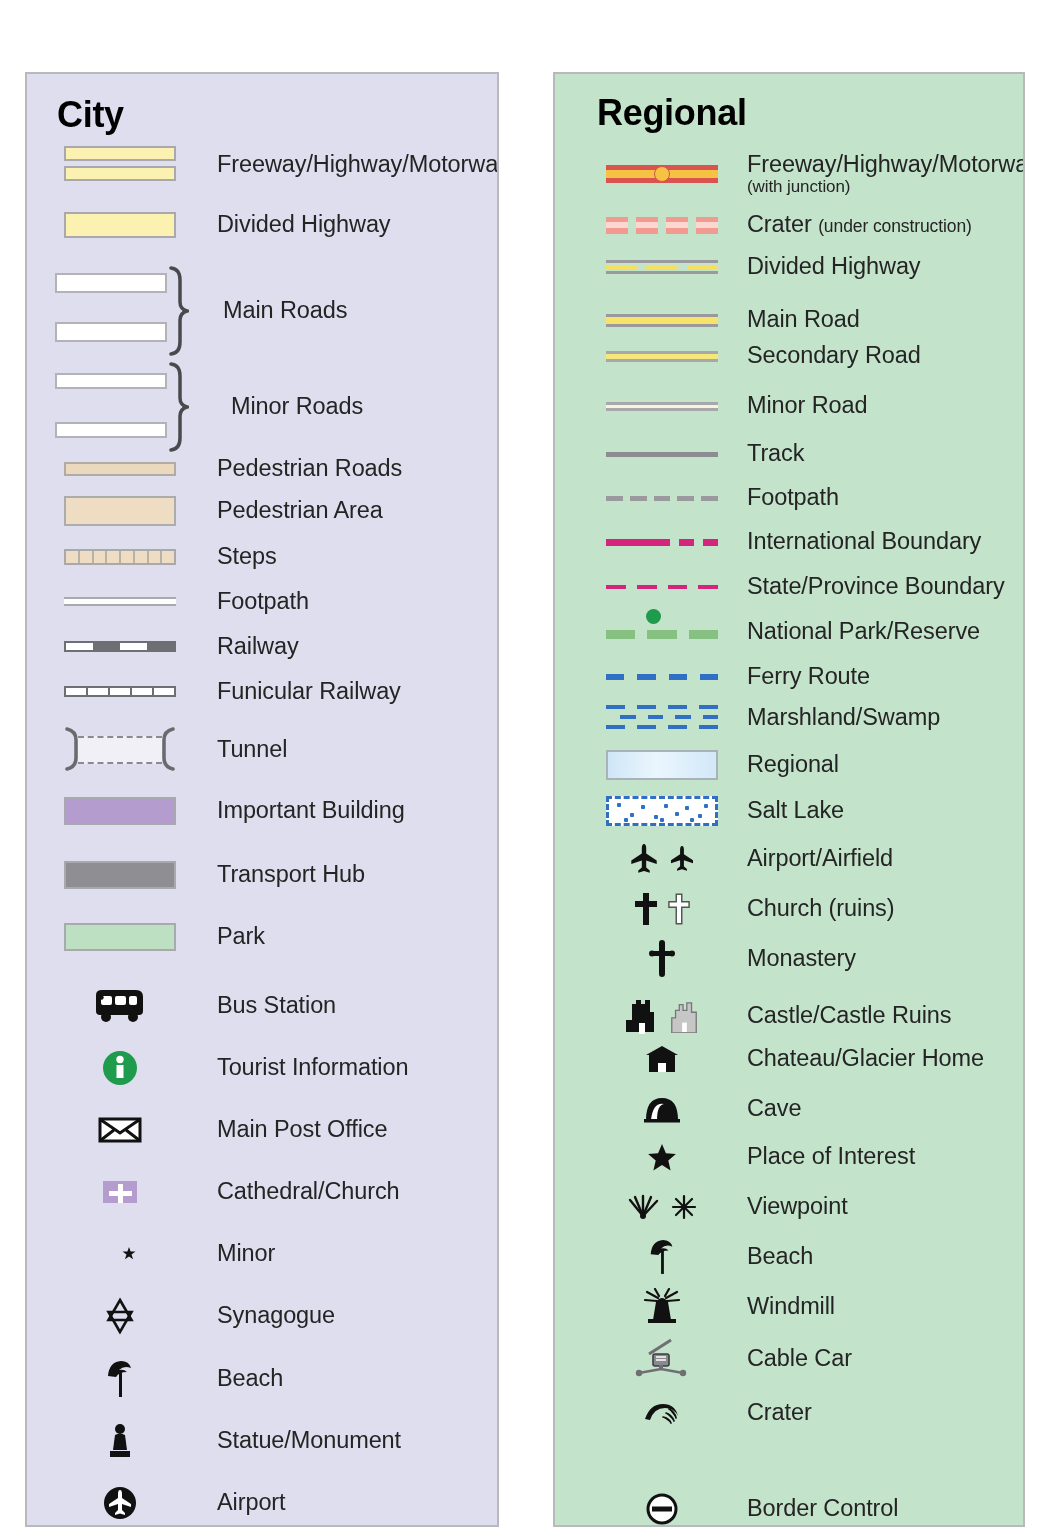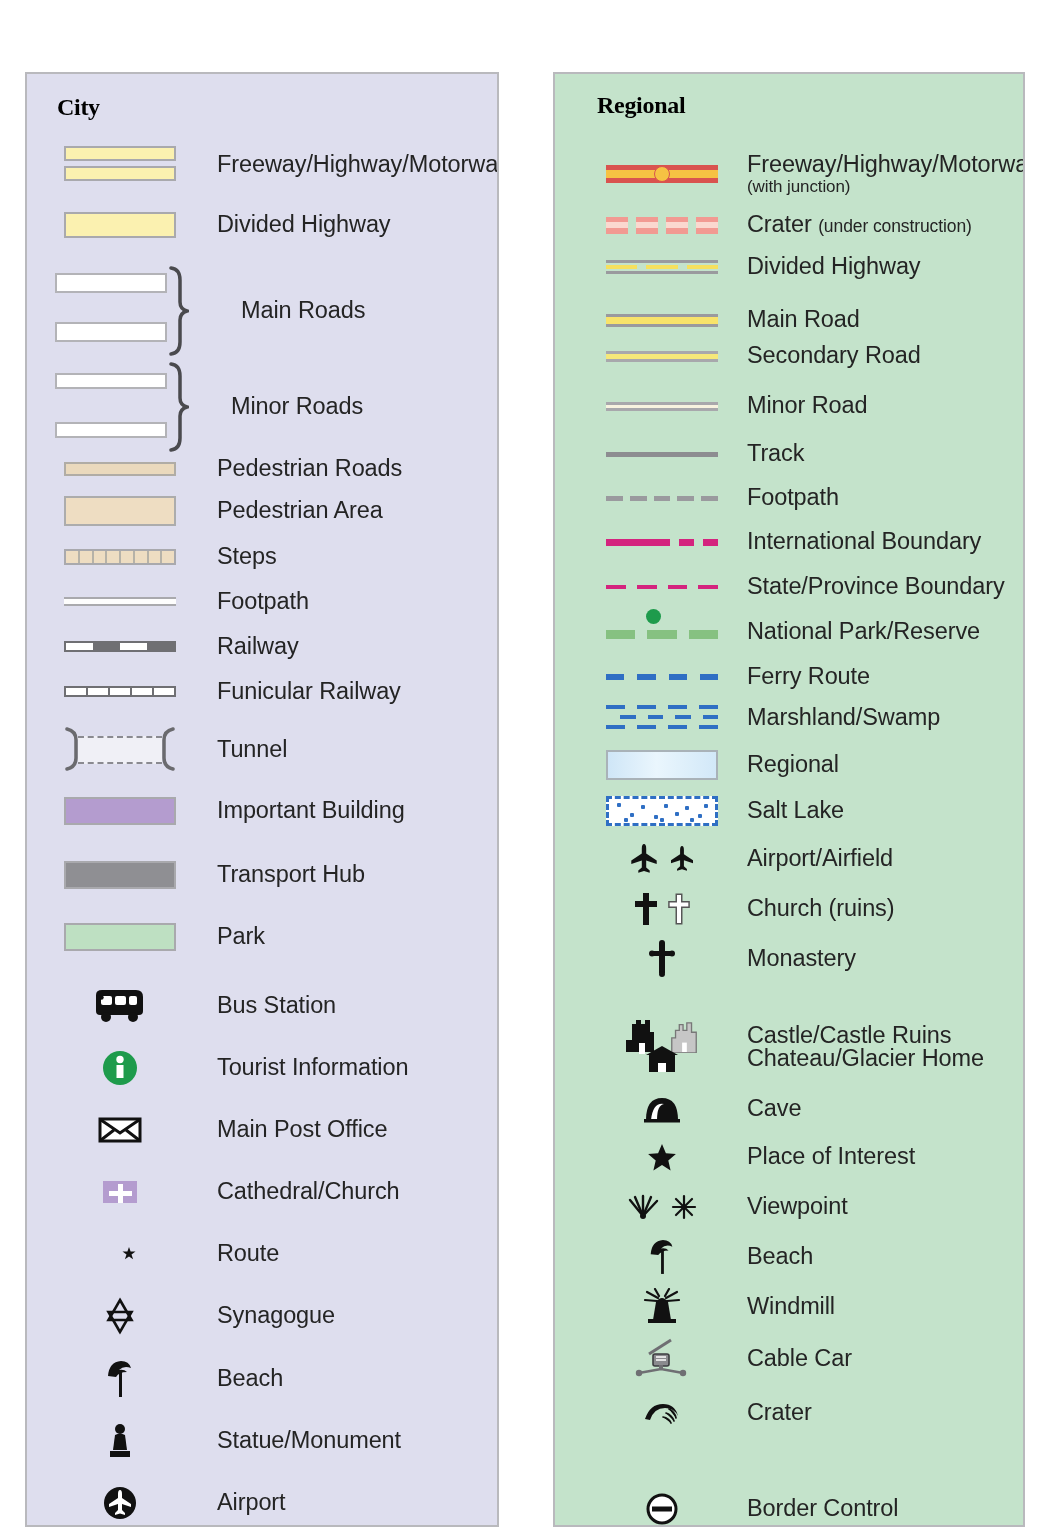--- a/index.html
+++ b/index.html
@@ -25,25 +25,24 @@
   .panel {
     position: absolute;
     border: 2px solid #b9b9bd;
     overflow: hidden;
   }
   .panel.city     { left: 25px;  top: 72px; width: 474px; height: 1455px; background: #dedeee; }
   .panel.regional { left: 553px; top: 72px; width: 472px; height: 1455px; background: #c4e3cb; }
 
   .panel-heading {
     position: absolute;
-    font-size: 24px;
+    font-size: 36px;
     font-weight: bold;
     color: #000;
     letter-spacing: -0.3px;
-    font-family: Liberation Serif, serif;
   }
   .city .panel-heading     { left: 30px; top: 20px; }
   .regional .panel-heading { left: 42px; top: 18px; }
 
   
   .row {
     position: absolute;
     display: flex;
     align-items: center;
     left: 0; right: 0;
@@ -245,21 +244,21 @@
         <div style="position:relative;width:130px;height:90px">
           <div class="bar city-road" style="position:absolute;left:0;top:7px;"></div>
           <div class="bar city-road" style="position:absolute;left:0;top:56px;"></div>
           <div class="brace" style="left:114px;top:0;">
             <svg width="20" height="90" viewBox="0 0 20 90">
               <path d="M2 2 q9 1 9 12 v22 q0 7 7 9 q-7 2 -7 9 v22 q0 11 -9 12" fill="none" stroke="#4a4a4e" stroke-width="3.5" stroke-linecap="round"></path>
             </svg>
           </div>
         </div>
       </div>
-      <div class="label" style="margin-left:46px">Main Roads</div>
+      <div class="label" style="margin-left:28px">Main Roads</div>
     </div>
 
     <div class="row" style="top:288px;height:90px">
       <div class="sym-cell" style="height:90px">
         <div style="position:relative;width:130px;height:90px">
           <div class="bar city-road thin" style="position:absolute;left:0;top:11px;"></div>
           <div class="bar city-road thin" style="position:absolute;left:0;top:60px;"></div>
           <div class="brace" style="left:114px;top:0;">
             <svg width="20" height="90" viewBox="0 0 20 90">
               <path d="M2 2 q9 1 9 12 v22 q0 7 7 9 q-7 2 -7 9 v22 q0 11 -9 12" fill="none" stroke="#4a4a4e" stroke-width="3.5" stroke-linecap="round"></path>
@@ -419,21 +418,21 @@
       <div class="label">Cathedral/Church</div>
     </div>
 
     <div class="row" style="top:1160px;height:40px">
       <div class="sym-cell" style="height:40px">
         <svg class="ico" width="40" height="36" viewBox="0 0 40 36">
           <path d="M23 5 a13 13 0 1 0 0 26 a10.5 10.5 0 1 1 0 -26 z" fill="#111"></path>
           <path d="M29 11 l1.6 4.6 l4.9 0 l-4 3 l1.6 4.7 l-4.1 -2.9 l-4.1 2.9 l1.6 -4.7 l-4 -3 l4.9 0 z" fill="#111"></path>
         </svg>
       </div>
-      <div class="label">Route</div>
+      <div class="label">Minor</div>
     </div>
 
     <div class="row" style="top:1222px;height:40px">
       <div class="sym-cell" style="height:40px">
         <svg class="ico" width="38" height="38" viewBox="0 0 38 38">
           <path d="M19 3 L30.5 23 H7.5 Z" fill="none" stroke="#111" stroke-width="2.6"></path>
           <path d="M19 35 L7.5 15 H30.5 Z" fill="none" stroke="#111" stroke-width="2.6"></path>
         </svg>
       </div>
       <div class="label">Synagogue</div>
@@ -697,21 +696,21 @@
           <path d="M10 3 h6 v8 h7 v5 h-7 v17 h-6 v-17 h-7 v-5 h7 z" fill="#111"></path>
           <circle cx="13" cy="3" r="3" fill="#111"></circle>
             <circle cx="3" cy="13.5" r="3" fill="#111"></circle>
           <circle cx="23" cy="13.5" r="3" fill="#111"></circle>
             <circle cx="13" cy="34" r="3" fill="#111"></circle>
         </svg>
       </div>
       <div class="label">Monastery</div>
     </div>
 
-    <div class="row" style="top:940px;height:44px">
+    <div class="row" style="top:920px;height:44px">
       <div class="sym-cell" style="height:44px">
         <div class="twin">
           <svg width="34" height="36" viewBox="0 0 34 36">
             <path d="M12 2 h5 v4 h4 v-4 h5 v12 h4 v20 h-28 v-12 h6 v-16 h4 z" fill="#111"></path>
             <rect x="15" y="25" width="6" height="11" fill="#fff"></rect>
           </svg>
           <svg width="32" height="34" viewBox="0 0 34 36">
             <path d="M8 12 h4 v-6 h4 v6 h4 v-8 h5 v10 h5 v22 h-26 v-16 h4 z" fill="#c6c6c6" stroke="#777" stroke-width="1.4"></path>
             <rect x="15" y="25" width="5" height="10" fill="#fff"></rect>
           </svg>

